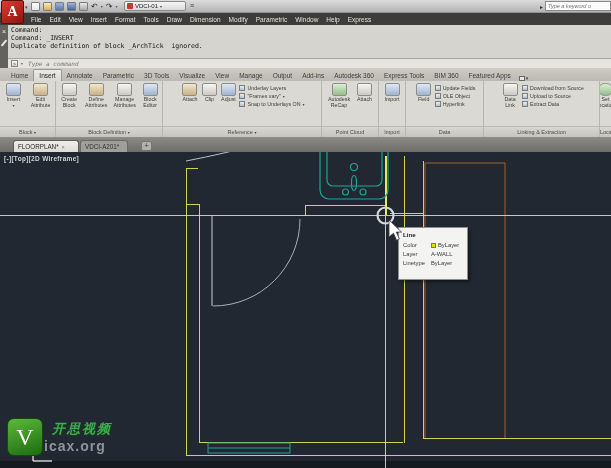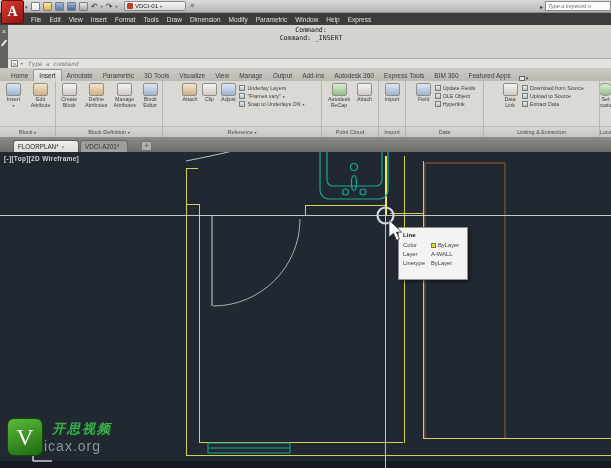--- a/index.html
+++ b/index.html
@@ -42,21 +42,21 @@
   .menu-item{font-size:6.5px;color:#e4e2de;white-space:nowrap;cursor:default;}
 
   
   .cmdwin{position:absolute;left:0;top:25px;width:611px;height:43px;background:#d6d4ce;}
   .cmdrail{position:absolute;left:0;top:0;width:8px;height:43px;background:#64625e;
     color:#f0f0ee;display:flex;flex-direction:column;align-items:center;padding-top:4px;gap:4px;}
   .cmdrail .x{font-size:7px;line-height:6px;}
   .wrench{width:2px;height:8px;background:#e8e8e4;transform:rotate(40deg);border-radius:1px;}
   .cmdhist{position:absolute;left:8px;top:0;width:603px;height:33px;padding:1px 0 0 3px;
     font-family:"DejaVu Sans Mono",monospace;font-size:6.5px;line-height:8px;color:#141414;}
-  .cmdhist div{white-space:pre;text-align:center;}
+  .cmdhist div{white-space:pre;}
   .cmdinput{position:absolute;left:8px;top:33px;width:603px;height:10px;
     background:#e6e4de;border-top:1px solid #a8a6a0;display:flex;align-items:center;gap:3px;padding-left:3px;}
   .cmd-ico{width:7px;height:7px;border:1px solid #8a8a86;background:linear-gradient(#fafaf8,#d2d0ca);
     font-size:5px;line-height:6px;text-align:center;color:#555;}
   .cmd-caret{font-size:4px;color:#666;}
   .cmdfield{border:none;background:transparent;font-size:6px;font-style:italic;color:#8c8a86;
     width:200px;outline:none;font-family:"DejaVu Sans Mono",monospace;}
 
   
   .ribtabs{position:absolute;left:0;top:68px;width:611px;height:13px;
@@ -116,21 +116,21 @@
 
   
   .cursor{position:absolute;left:387px;top:66px;z-index:6;}
 
   
   .wmlogo{position:absolute;left:7px;top:266px;width:36px;height:38px;z-index:4;
     background:linear-gradient(160deg,#5cb93a,#1d6b10);border-radius:7px;border:1px solid #124a0a;
     color:#fff;font-size:24px;line-height:36px;text-align:center;font-family:"Liberation Serif",serif;}
   .wmtitle{position:absolute;left:52px;top:268px;z-index:4;font-size:13px;font-weight:bold;font-style:italic;
     color:#3fae53;letter-spacing:2px;text-shadow:1px 1px 0 #14401c;}
-  .wmsite{position:absolute;left:44px;top:286px;z-index:4;font-size:14px;font-weight:normal;color:#8d949b;letter-spacing:1px;}
+  .wmsite{position:absolute;left:44px;top:286px;z-index:4;font-size:14px;font-weight:bold;color:#8d949b;letter-spacing:1px;}
 </style>
 </head>
 <body>
 
 <div id="app">
 
   <div class="titlebar">
     <div class="qat">
       <span class="qicon qi-new"></span>
       <span class="qicon qi-open"></span>
@@ -173,20 +173,21 @@
   </div>
 
   <div class="cmdwin">
     <div class="cmdrail">
       <span class="x">×</span>
       <span class="wrench"></span>
     </div>
     <div class="cmdhist">
       <div>Command:</div>
       <div>Command: _INSERT</div>
+      <div>Duplicate definition of block _ArchTick  ignored.</div>
     </div>
     <div class="cmdinput">
       <span class="cmd-ico">&gt;</span>
       <span class="cmd-caret">▾</span>
       <input class="cmdfield" placeholder="Type a command" style="">
     </div>
   </div>
 
   <div class="ribtabs">
     <span class="rtab">Home</span>

